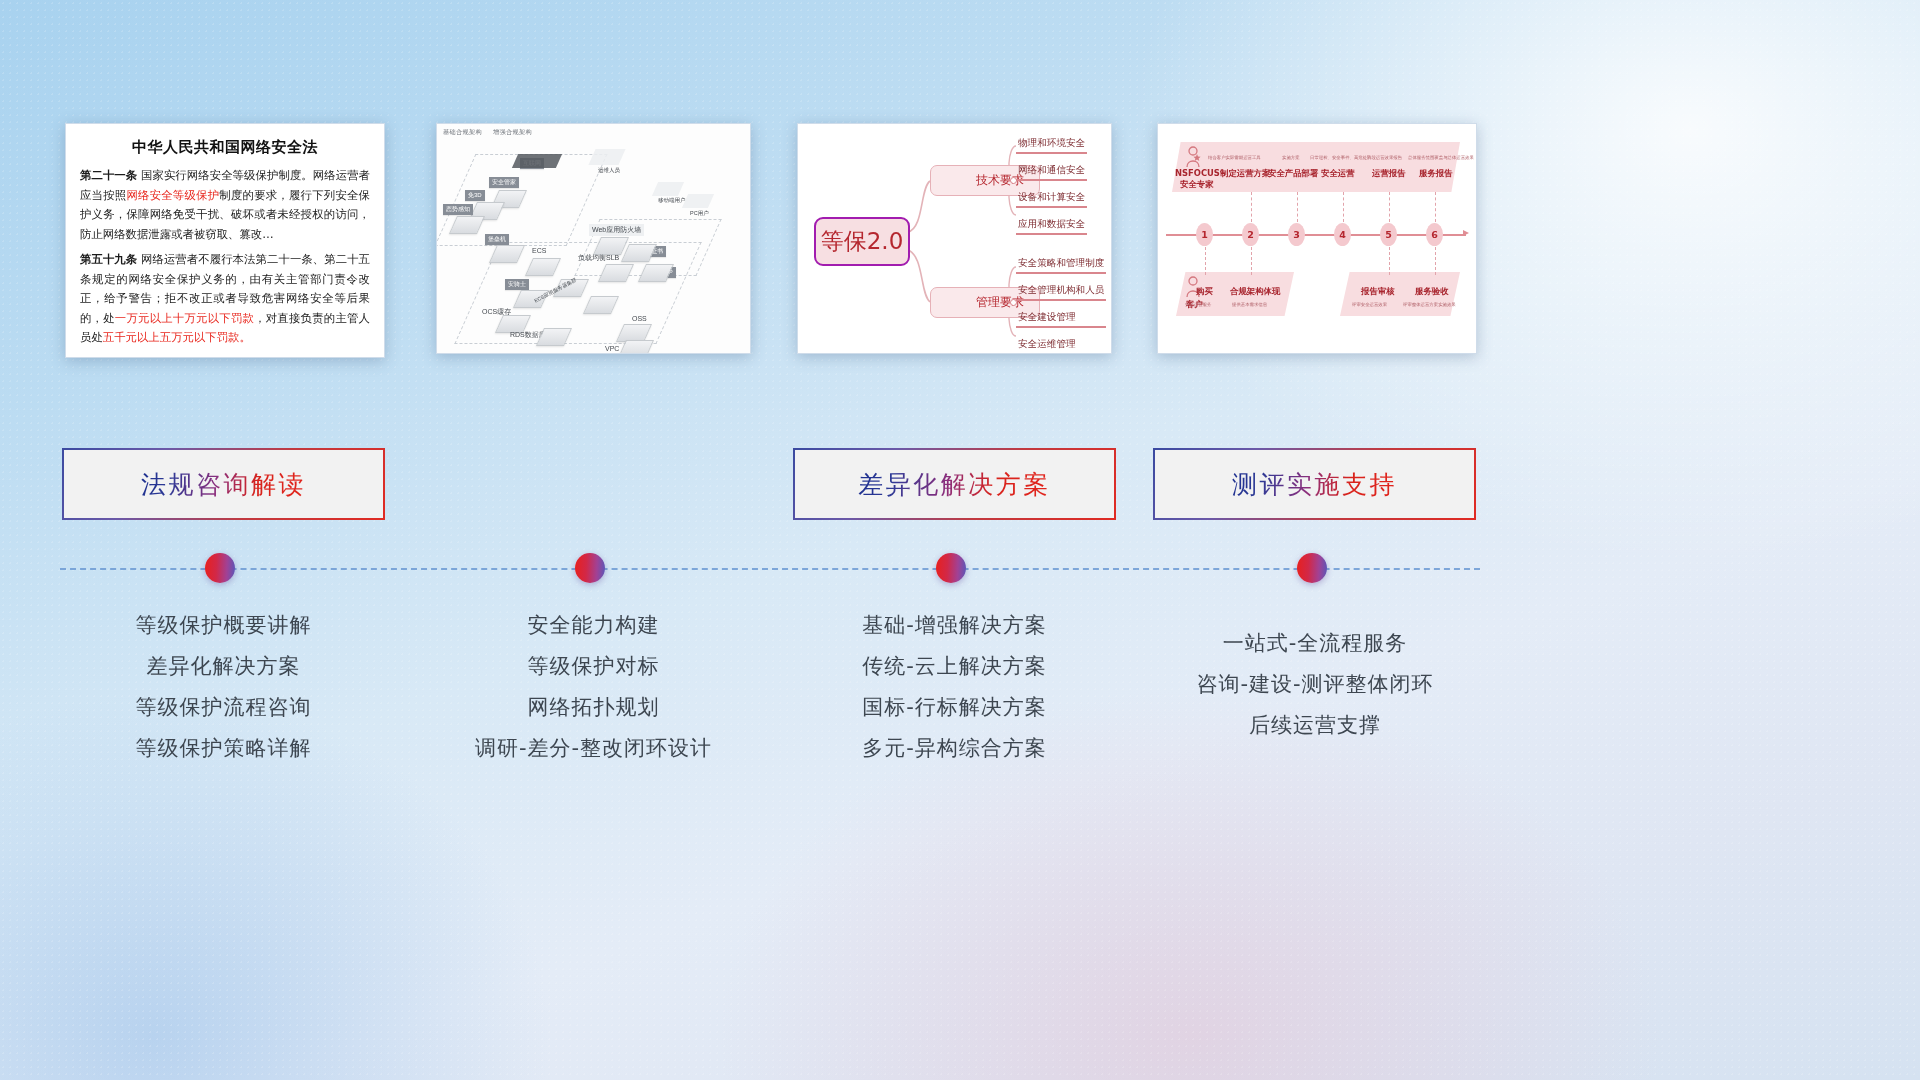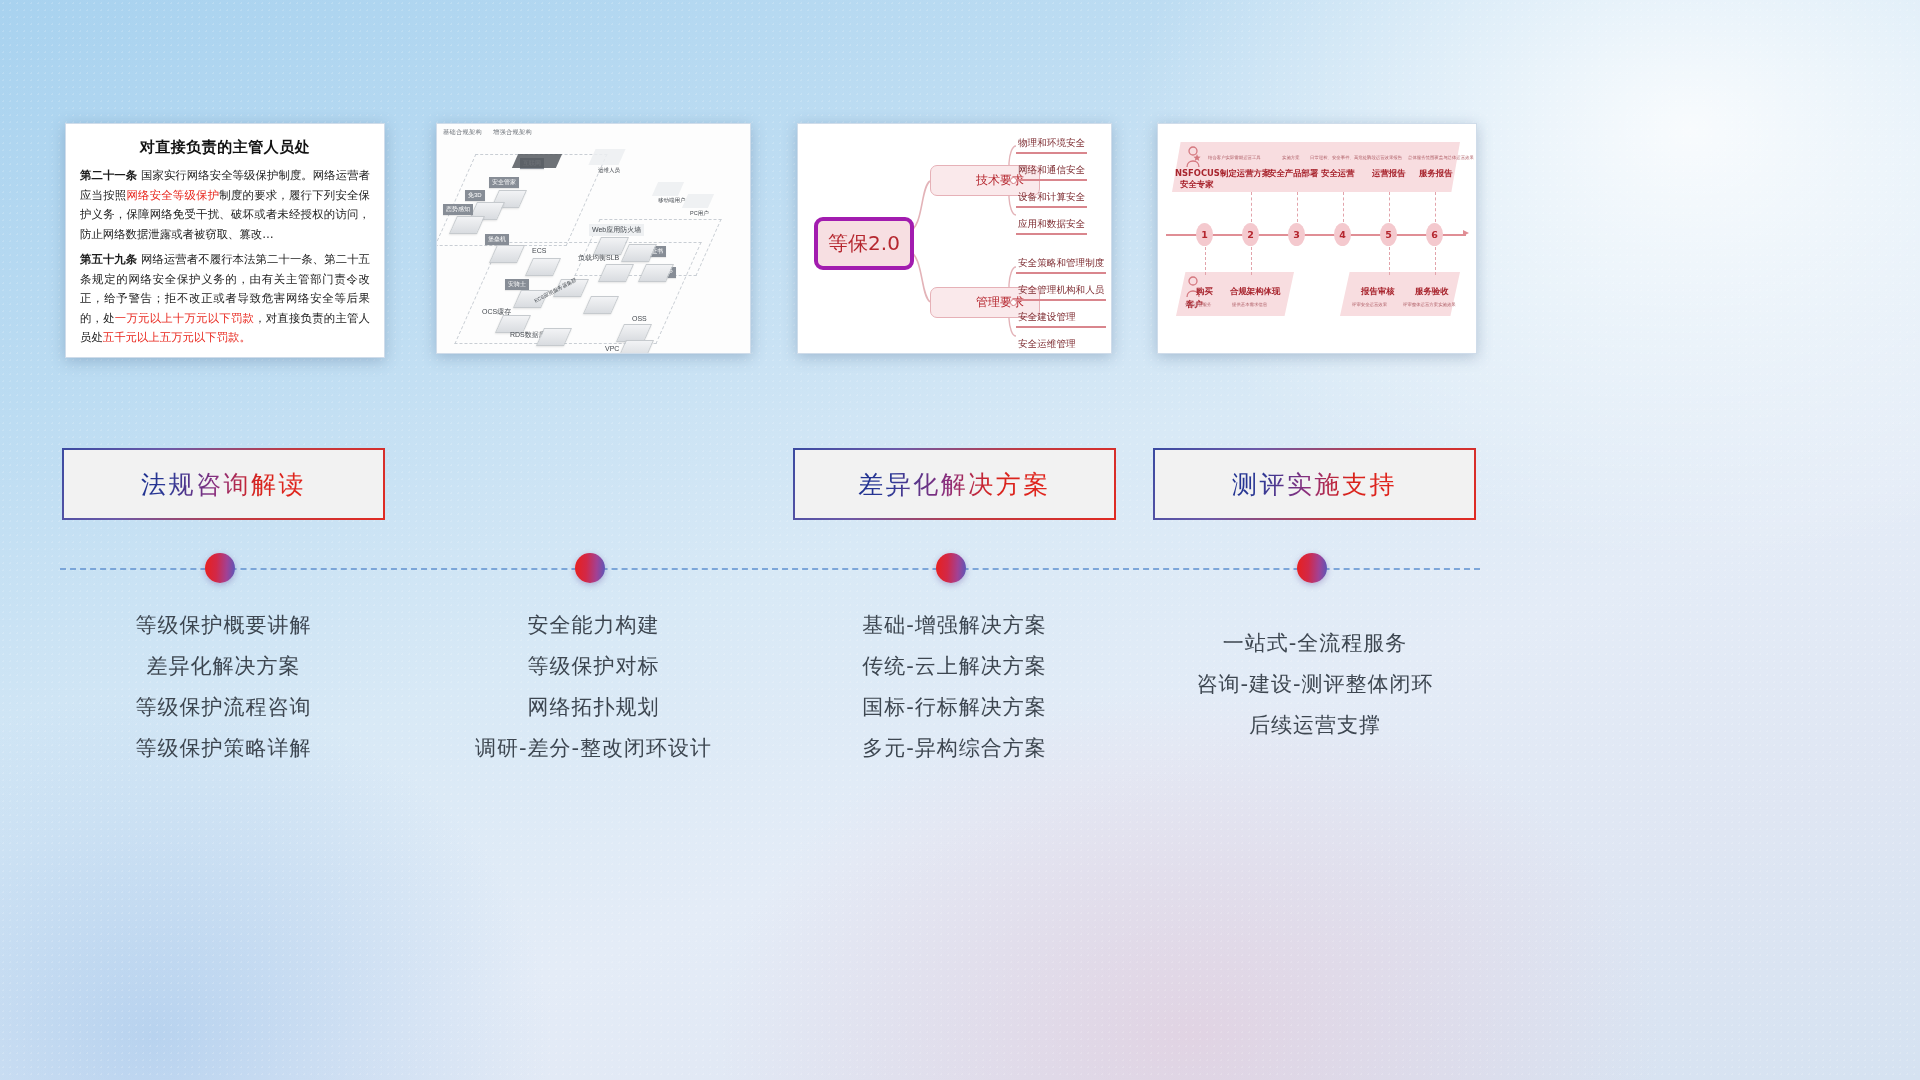--- a/index.html
+++ b/index.html
@@ -45,23 +45,23 @@
   .nodelbl.dark{background:#878d96;color:#fff;}
   .nodelbl.plain{background:transparent;box-shadow:none;color:#44494f;}
   .chip{position:absolute;width:26px;height:16px;background:linear-gradient(#f2f3f5,#d9dce0);
         border:1px solid #c6cace;transform:skewX(-24deg);box-shadow:0 1px 2px rgba(0,0,0,.10);}
   .pad{position:absolute;background:#eceef1;transform:skewX(-24deg);opacity:.85;}
   .zone{position:absolute;border:1px dashed #c9ced4;transform:skewX(-24deg);}
 
   
   .mm{position:relative;width:100%;height:100%;background:#fff;}
   .mm .root{position:absolute;left:16px;top:93px;width:92px;height:45px;
-            background:#f7dfe2;border:4px solid #a21caf;border-radius:9px;
+            background:#f7dfe2;border:2px solid #a21caf;border-radius:9px;
             display:flex;align-items:center;justify-content:center;
-            font-size:20px;color:#b5272f;font-family:"DejaVu Sans",sans-serif;text-align:right;}
+            font-size:23px;color:#b5272f;font-family:"DejaVu Sans",sans-serif;text-align:right;}
   .mm .br{position:absolute;width:78px;height:29px;background:#fae9eb;
           border:1.6px solid #e6b1b7;border-radius:7px;display:flex;
           align-items:center;justify-content:center;font-size:12px;color:#b5272f;
           font-family:"DejaVu Sans",sans-serif;padding-left:30px;}
   .mm .br.tech{left:132px;top:41px;}
   .mm .br.mgmt{left:132px;top:163px;}
   .mm .leafgrp{position:absolute;left:218px;}
   .mm .leafgrp.g1{top:10px;} .mm .leafgrp.g2{top:130px;}
   .mm .leaf{font-size:9.6px;color:#7d2b30;font-family:"DejaVu Sans",sans-serif;
             padding:2px 2px 3px;border-bottom:2px solid #d9868d;margin-bottom:7px;
@@ -135,21 +135,21 @@
 </style>
 </head>
 <body>
 
 <div class="noise"></div>
 
 <div class="cards">
 
   <div class="card c1">
     <div class="law">
-      <h1>对直接负责的主管人员处</h1>
+      <h1>中华人民共和国网络安全法</h1>
       <p><b>第二十一条</b> <span>国家实行网络安全等级保护制度。网络运营者应当按照</span><span class="hl">网络安全等级保护</span><span>制度的要求，履行下列安全保护义务，保障网络免受干扰、破坏或者未经授权的访问，防止网络数据泄露或者被窃取、篡改…</span></p>
       <p><b>第五十九条</b> <span>网络运营者不履行本法第二十一条、第二十五条规定的网络安全保护义务的，由有关主管部门责令改正，给予警告；拒不改正或者导致危害网络安全等后果的，处</span><span class="hl">一万元以上十万元以下罚款</span><span>，对直接负责的主管人员处</span><span class="hl">五千元以上五万元以下罚款。</span></p>
     </div>
   </div>
 
   <div class="card c2">
     <div class="arch">
       <div class="tabs">
         <span>基础合规架构</span>
         <span>增强合规架构</span>

